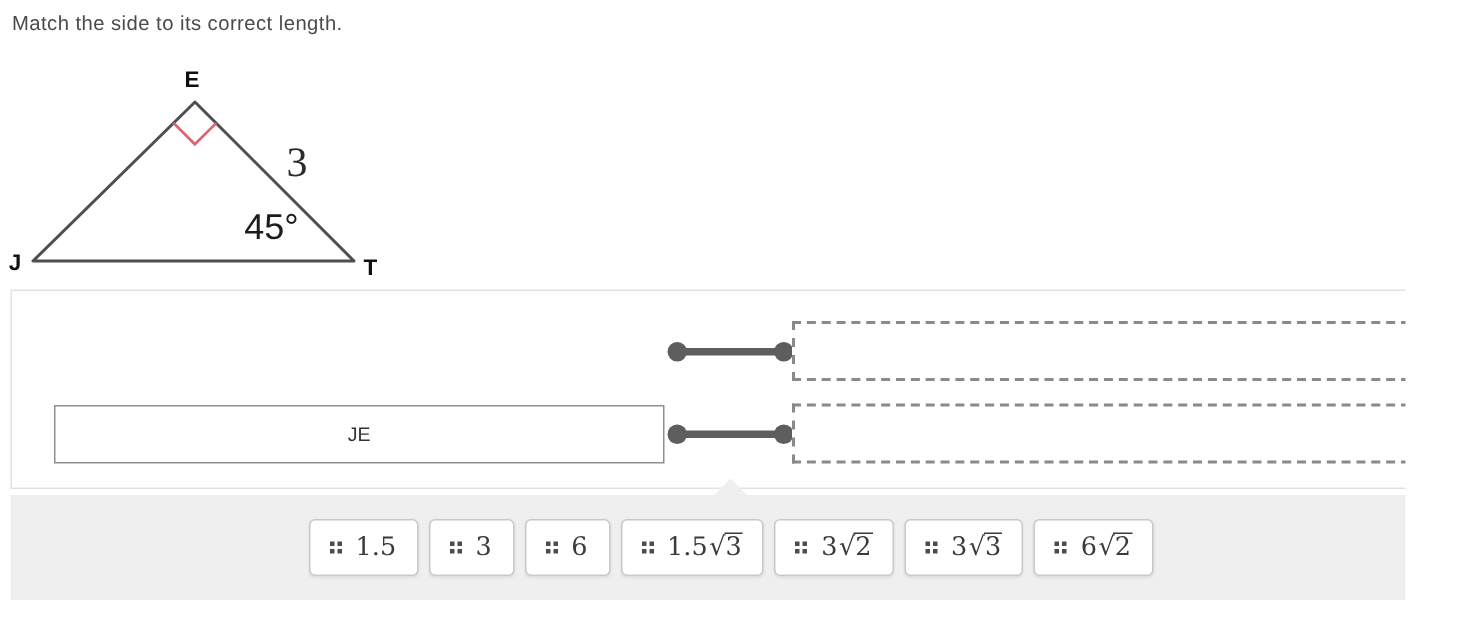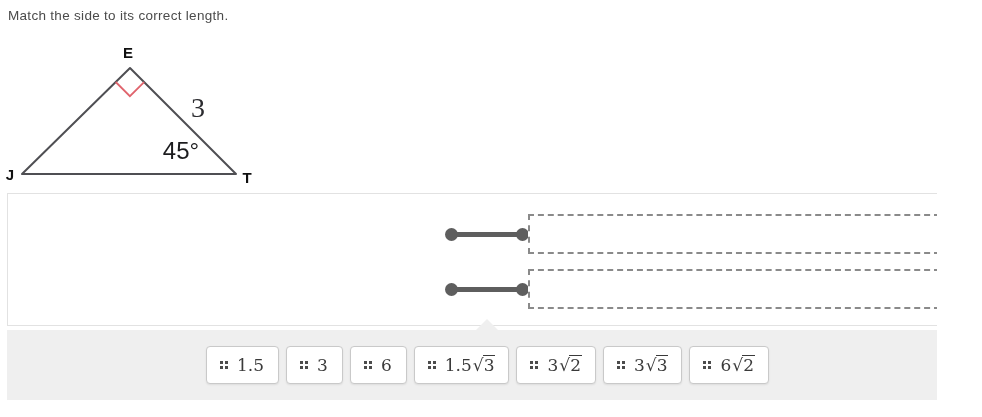--- a/index.html
+++ b/index.html
@@ -75,20 +75,23 @@
     <text class="anglabel" x="181" y="117" text-anchor="middle">45°</text>
   </svg>
 
   <div class="panel"></div>
 
   <div class="conn-dot" style="left:445px;top:228px"></div>
   <div class="conn-line" style="top:232px"></div>
   <div class="conn-dot" style="left:516px;top:228px"></div>
   <div class="drop-box" style="top:214px"></div>
 
+  <div class="src-box" style="top:270px">
+    <span>JE</span>
+  </div>
   <div class="conn-dot" style="left:445px;top:283px"></div>
   <div class="conn-line" style="top:287px"></div>
   <div class="conn-dot" style="left:516px;top:283px"></div>
   <div class="drop-box" style="top:269px"></div>
 
   <div class="notch"></div>
 
   <div class="tray">
     <div class="chips">
 

